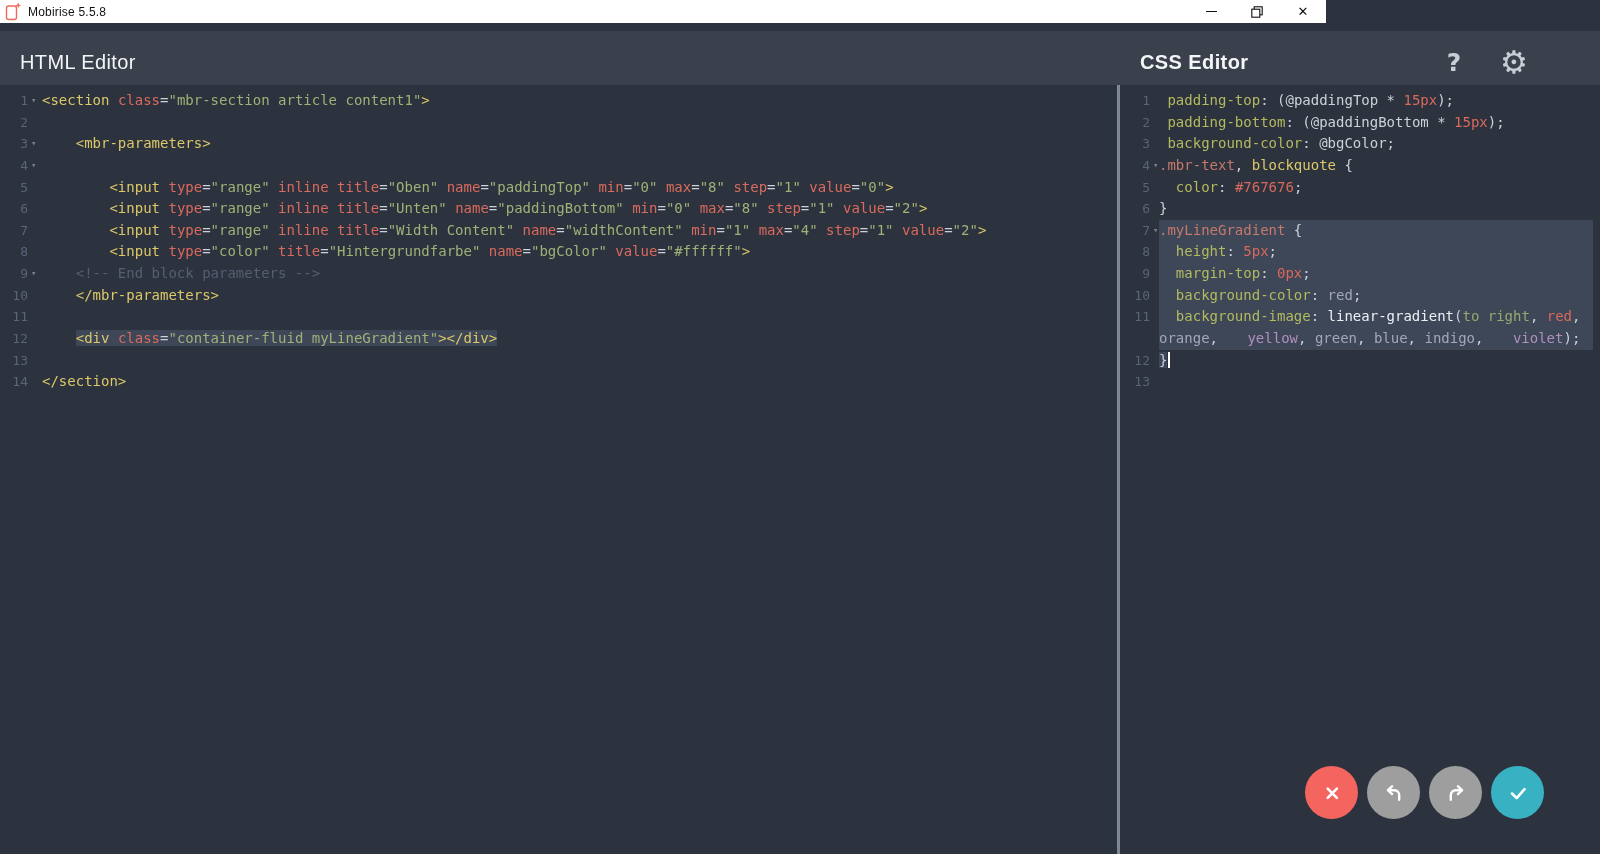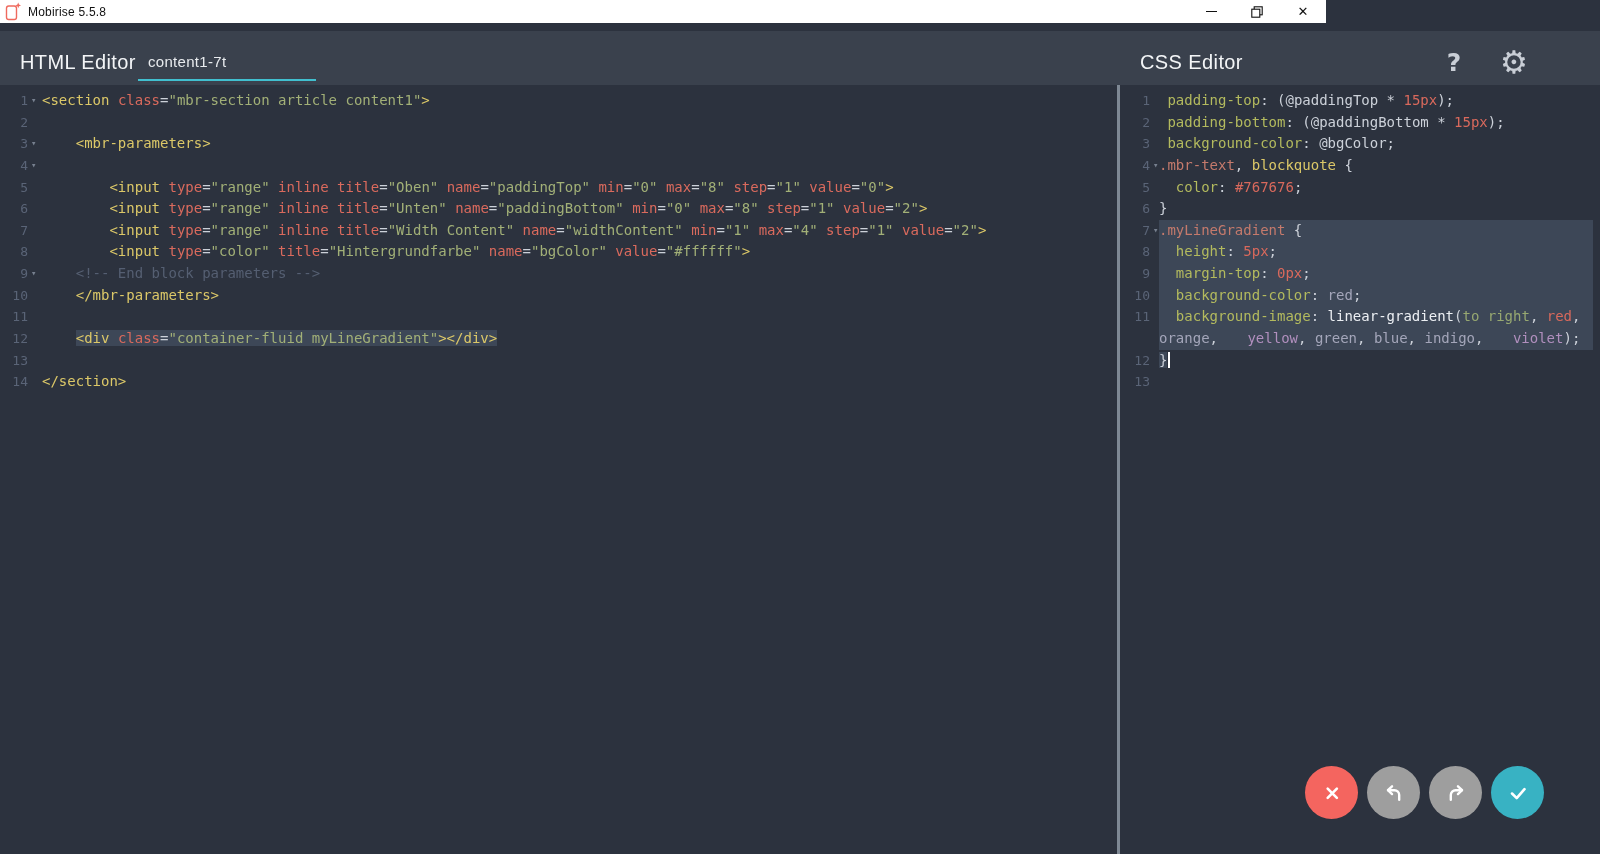--- a/index.html
+++ b/index.html
@@ -15,21 +15,21 @@
   .win-btn { width:46px; height:23px; display:flex; align-items:center; justify-content:center;
              color:#111; cursor:pointer; }
   .min-glyph { display:inline-block; width:11px; height:1.4px; background:#111; }
   .close-glyph { font-size:13px; line-height:1; font-family:"DejaVu Sans",sans-serif; }
 
   
   .header { position:absolute; top:31px; left:0; width:1600px; height:62px; background:#3a414d; }
   .pane-title { position:absolute; top:50%; transform:translateY(-50%);
                 font-size:20px; color:#f3f5f7; letter-spacing:.4px; }
   .pane-title.left { left:20px; }
-  .pane-title.right { left:1140px; }
+  .pane-title.right { left:1140px;font-weight:bold; }
   .tab { position:absolute; left:138px; top:13px; width:178px; height:37px;
          border-bottom:2px solid var(--accent); display:flex; align-items:center;
          padding-left:10px; font-size:15px; color:#e8ebee; letter-spacing:.3px; cursor:pointer; }
   .icon-help { position:absolute; left:1440px; top:50%; transform:translateY(-50%);
                width:28px; text-align:center; font-size:25px; font-weight:bold; color:#c9ced6;
                font-family:"DejaVu Sans",sans-serif; cursor:pointer; }
   .icon-gear { position:absolute; left:1494px; top:50%; transform:translateY(-50%);
                width:40px; text-align:center; font-size:31px; color:#c9ced6; cursor:pointer;
                font-family:"DejaVu Sans",sans-serif; }
 
@@ -95,23 +95,20 @@
       </svg>
     </div>
     <div class="win-btn">
         <span class="close-glyph">✕</span>
       </div>
   </div>
 </div>
 
 <div class="header">
   <span class="pane-title left">HTML Editor</span>
-  <div class="tab">
-    <span>content1-7t</span>
-  </div>
   <span class="pane-title right">CSS Editor</span>
   <span class="icon-help">?</span>
   <span class="icon-gear">⚙</span>
 </div>
 
 <div class="editors">
   <div class="pane pane-left" id="html-pane">
       <div class="cm-line"><span class="gutter-num">1</span><span class="gutter-fold">▾</span><span class="code"><span class="t-tag">&lt;section</span><span class="t-pun"> </span><span class="t-attr">class</span><span class="t-pun">=</span><span class="t-str">"mbr-section article content1"</span><span class="t-tag">&gt;</span></span></div>
       <div class="cm-line"><span class="gutter-num">2</span><span class="gutter-fold"></span><span class="code"></span></div>
       <div class="cm-line"><span class="gutter-num">3</span><span class="gutter-fold">▾</span><span class="code"><span class="t-pun">    </span><span class="t-tag">&lt;mbr-parameters&gt;</span></span></div>

